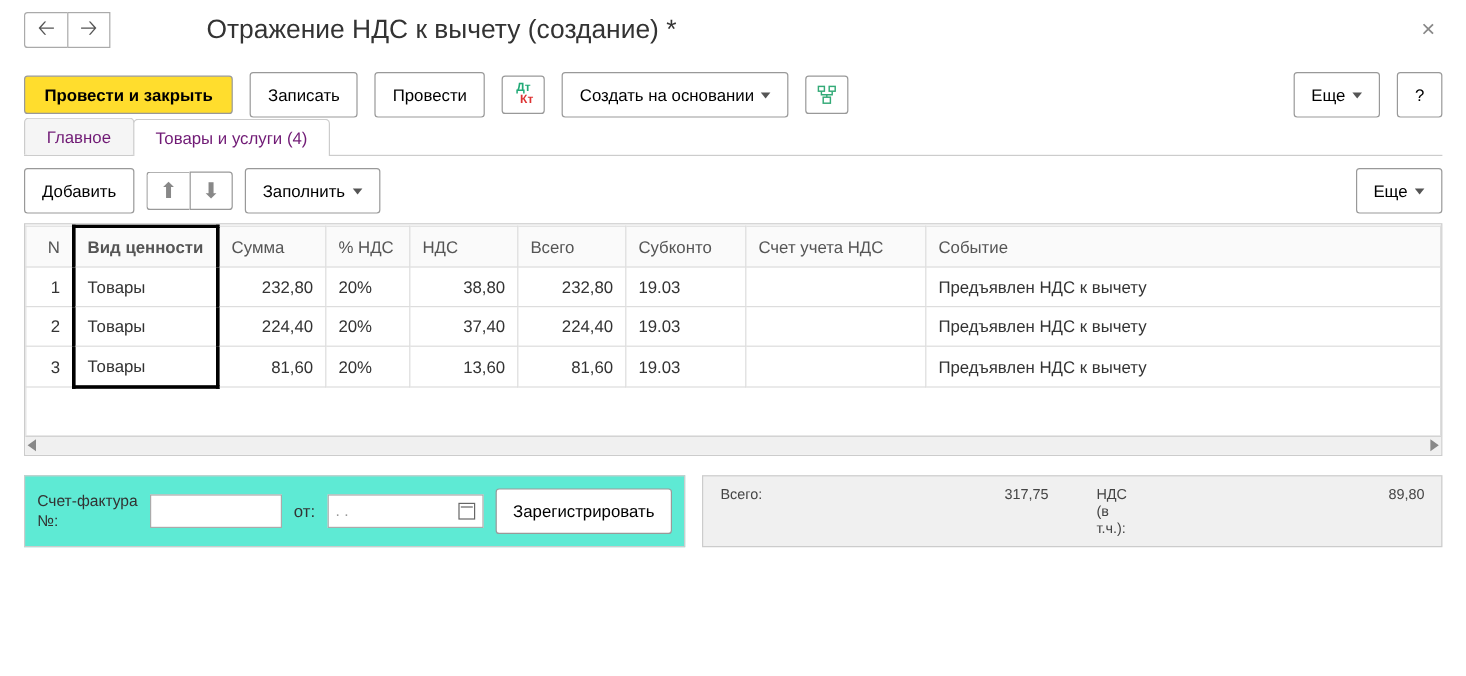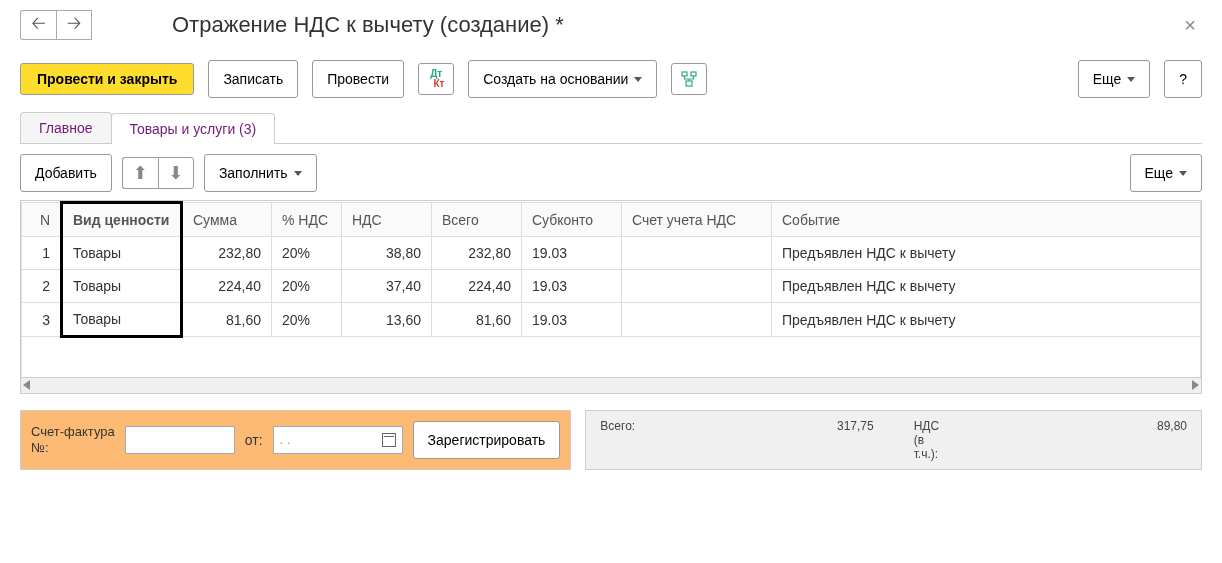--- a/index.html
+++ b/index.html
@@ -27,21 +27,21 @@
     font-size: 22px;
     margin-left: 80px;
   }
   .close-x {
     margin-left: auto;
     font-size: 20px;
     color: #888;
     cursor: pointer;
     padding: 0 6px;
   }
-  .toolbar { display: flex; align-items: center; gap: 14px; margin-bottom: 14px; }
+  .toolbar { display: flex; align-items: center; gap: 14px; }
   .btn {
     border: 1px solid #999;
     background: #fff;
     padding: 18px 14px;
     border-radius: 3px;
     font-size: 14px;
     cursor: pointer;
     display: inline-flex;
     align-items: center;
     gap: 6px;
@@ -116,21 +116,21 @@
     border-top: 1px solid #ccc;
     position: relative;
     display:flex; align-items:center; justify-content:space-between;
     padding: 0 2px;
   }
   .sb-arrow { width:0;height:0; }
   .sb-left { border-top:5px solid transparent; border-bottom:5px solid transparent; border-right:7px solid #888; }
   .sb-right { border-top:5px solid transparent; border-bottom:5px solid transparent; border-left:7px solid #888; }
   .footer-row { display: flex; gap: 14px; margin-top: 16px; align-items: stretch; }
   .invoice-panel {
-    background: #fdba74;
+    background: #5eead4;
     border: 1px solid #ccc;
     padding: 8px 10px;
     display: flex; align-items: center; gap: 10px;
     flex: 0 0 auto;
   }
   .invoice-label { font-size: 13px; line-height: 1.2; }
   .inp {
     border: 1px solid #aaa;
     background: #fff;
     height: 28px;
@@ -199,21 +199,21 @@
     <div class="spacer"></div>
     <button class="btn">
       <span>Еще</span>
       <span class="dropdown-caret"></span>
     </button>
     <button class="btn">?</button>
   </div>
 
   <div class="tabs">
     <div class="tab">Главное</div>
-    <div class="tab active">Товары и услуги (3)</div>
+    <div class="tab active">Товары и услуги (4)</div>
   </div>
 
   <div class="sub-toolbar">
     <button class="btn">Добавить</button>
     <div style="display:flex;">
       <button class="btn btn-arrow" style="border-radius:3px 0 0 3px; border-right:none;">⬆</button>
       <button class="btn btn-arrow" style="border-radius:0 3px 3px 0;">⬇</button>
     </div>
     <button class="btn">
       <span>Заполнить</span>

